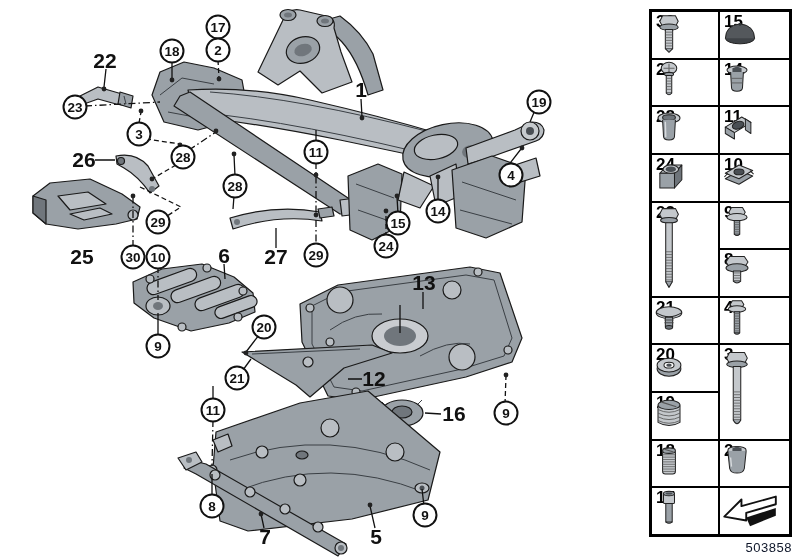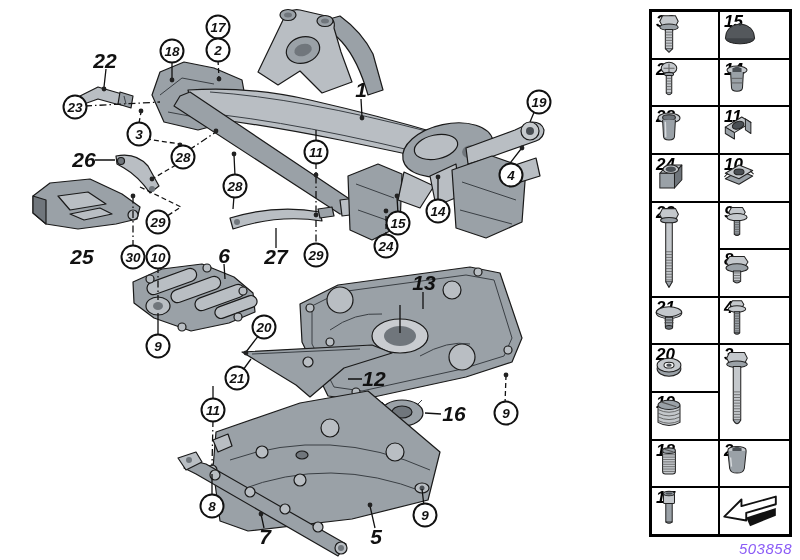--- a/index.html
+++ b/index.html
@@ -1,17 +1,17 @@
 <!DOCTYPE html>
 <html><head>
 <meta charset="utf-8">
 <style>
   html,body{margin:0;padding:0;background:#fff;}
   .stage{position:relative;width:800px;height:560px;background:#fff;
-         font-family:"Liberation Sans",sans-serif;overflow:hidden;font-style:italic;}
+         font-family:"Liberation Sans",sans-serif;overflow:hidden;}
   .stage svg{position:absolute;left:0;top:0;}
   svg text{font-family:"Liberation Sans",sans-serif;}
 
   
   .ol{stroke:#1a1a1a;stroke-width:1.2;stroke-linejoin:round;}
   .ml{fill:#b9bec3;}
   .mm{fill:#9aa1a7;}
   .md{fill:#70767c;}
   .mx{fill:#4a4f54;}
   .acc{fill:none;stroke:#3a3f44;stroke-width:1;}
@@ -28,21 +28,21 @@
   #parts-table{position:absolute;left:649px;top:9px;width:143px;height:528px;
     box-sizing:border-box;border:2px solid #000;display:grid;
     grid-template-columns:68px 1fr;grid-template-rows:repeat(11,1fr);background:#fff;}
   .pt-cell{border:1px solid #000;position:relative;display:flex;
     align-items:center;justify-content:center;overflow:hidden;background:#fff;}
   .pt-num{position:absolute;top:1px;left:4px;font-size:17px;font-weight:bold;color:#000;line-height:1.1;}
   .pt-ico{display:flex;align-items:center;justify-content:center;margin-left:14px;}
   .pt-cell.arrow-cell .pt-ico{margin-left:0;}
 
   #figure-number{position:absolute;right:8px;top:540px;width:150px;text-align:right;
-    font-size:15px;color:#8b5cf6;letter-spacing:.5px;}
+    font-size:13px;color:#0f172a;letter-spacing:.5px;}
 </style>
 </head>
 <body>
 
 <div class="stage">
 
   <svg width="640" height="560" viewBox="0 0 640 560">
 
     <g>
 

